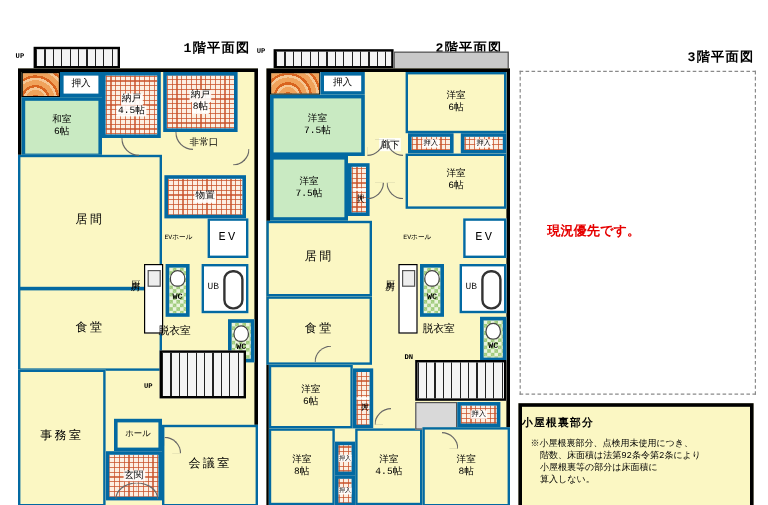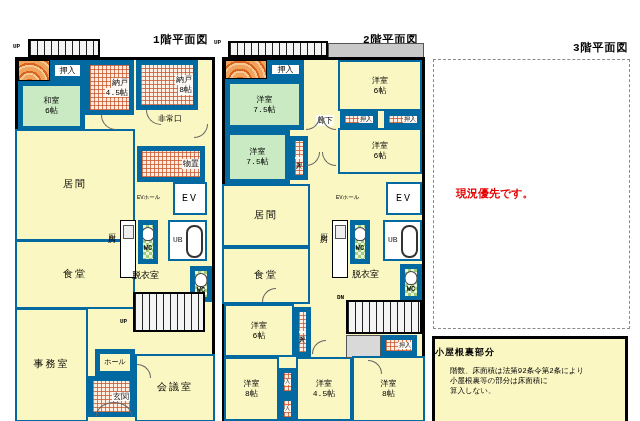--- a/index.html
+++ b/index.html
@@ -1,28 +1,28 @@
 <!DOCTYPE html>
 <html><head>
 <meta charset="utf-8">
 <style>
   html,body{margin:0;padding:0;background:#fff;}
   .canvas{position:relative;width:640px;height:421px;background:#ffffff;overflow:hidden;
           font-family:Liberation Mono, monospace;color:#000;margin-top:24px;}
   .plan-title{position:absolute;font-size:11px;font-weight:bold;letter-spacing:1px;white-space:nowrap;}
   .bldg{position:absolute;background:#FBF7C3;border:3px solid #000;box-sizing:border-box;}
-  .room{position:absolute;border:5px solid #0369a1;box-sizing:border-box;display:flex;flex-direction:column;
+  .room{position:absolute;border:3px solid #0369a1;box-sizing:border-box;display:flex;flex-direction:column;
         align-items:center;justify-content:center;text-align:center;overflow:hidden;}
   .yellow{background:#FBF7C3;}
   .green{background:#C9EAC2;}
   .whitebg{background:#FFFFFF;}
   .grayfill{background:#C9C9C9;border:1px solid #555;}
   .hatch{background-color:#FCEFE2;
      background-image:repeating-linear-gradient(0deg, rgba(200,80,40,.75) 0 1px, transparent 1px 4px),
-                      repeating-linear-gradient(90deg, rgba(200,80,40,.75) 0 1px, transparent 1px 4px);align-items:flex-end;}
+                      repeating-linear-gradient(90deg, rgba(200,80,40,.75) 0 1px, transparent 1px 4px);}
   .checker{background-color:#EAF4DC;
      background-image:linear-gradient(45deg,#9FCB7B 25%,transparent 25%,transparent 75%,#9FCB7B 75%),
                       linear-gradient(45deg,#9FCB7B 25%,transparent 25%,transparent 75%,#9FCB7B 75%);
      background-size:6px 6px;background-position:0 0,3px 3px;}
   .decor{background:repeating-radial-gradient(circle at 35% 115%, #F6C693 0 2px, #D9641F 2px 4px, #F0A35C 4px 8px);
          border:1px solid #000;box-sizing:border-box;position:absolute;}
   .stairs{position:absolute;background-color:#F4F4F4;
      background-image:repeating-linear-gradient(90deg,#222 0 1px,transparent 1px 7px);
      border:2px solid #000;box-sizing:border-box;}
   .rl{font-size:8px;line-height:1.2;white-space:nowrap;}
@@ -250,19 +250,20 @@
 
   <div class="plan-title" style="left:573px;top:16px;">3階平面図</div>
   <div class="dash3f" style="left:433px;top:35px;width:197px;height:270px;"></div>
   <div class="rednote" style="left:456px;top:163px;">
     <div>現況優先です。</div>
   </div>
 
   <div class="atticbox" style="left:432px;top:312px;width:196px;height:91px;">
     <div class="attic-title">小屋根裏部分</div>
     <div class="attic-note">
+      <div>※小屋根裏部分、点検用未使用につき、</div>
       <div class="ind">階数、床面積は法第92条令第2条により</div>
       <div class="ind">小屋根裏等の部分は床面積に</div>
       <div class="ind">算入しない。</div>
     </div>
   </div>
 
 </div>
 
 </body></html>

